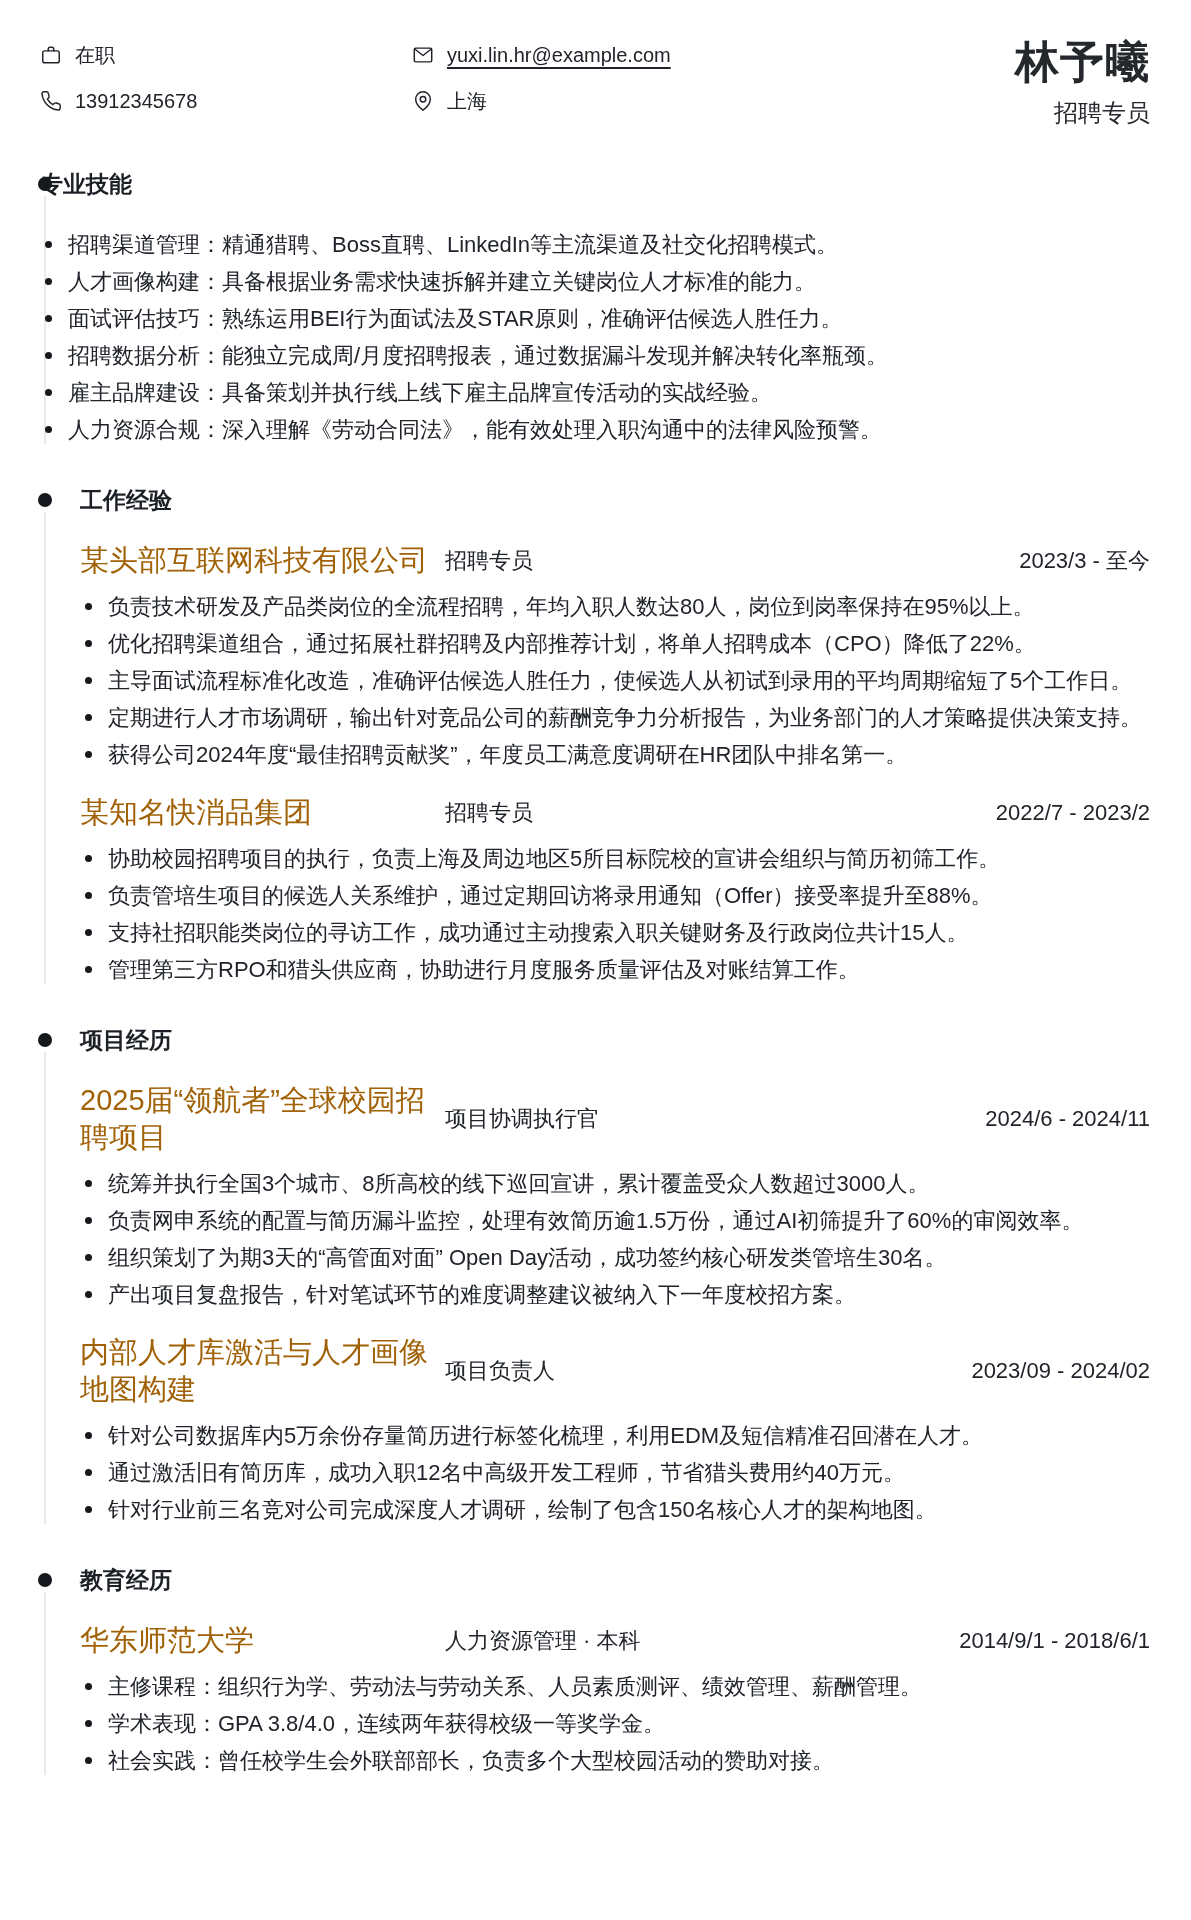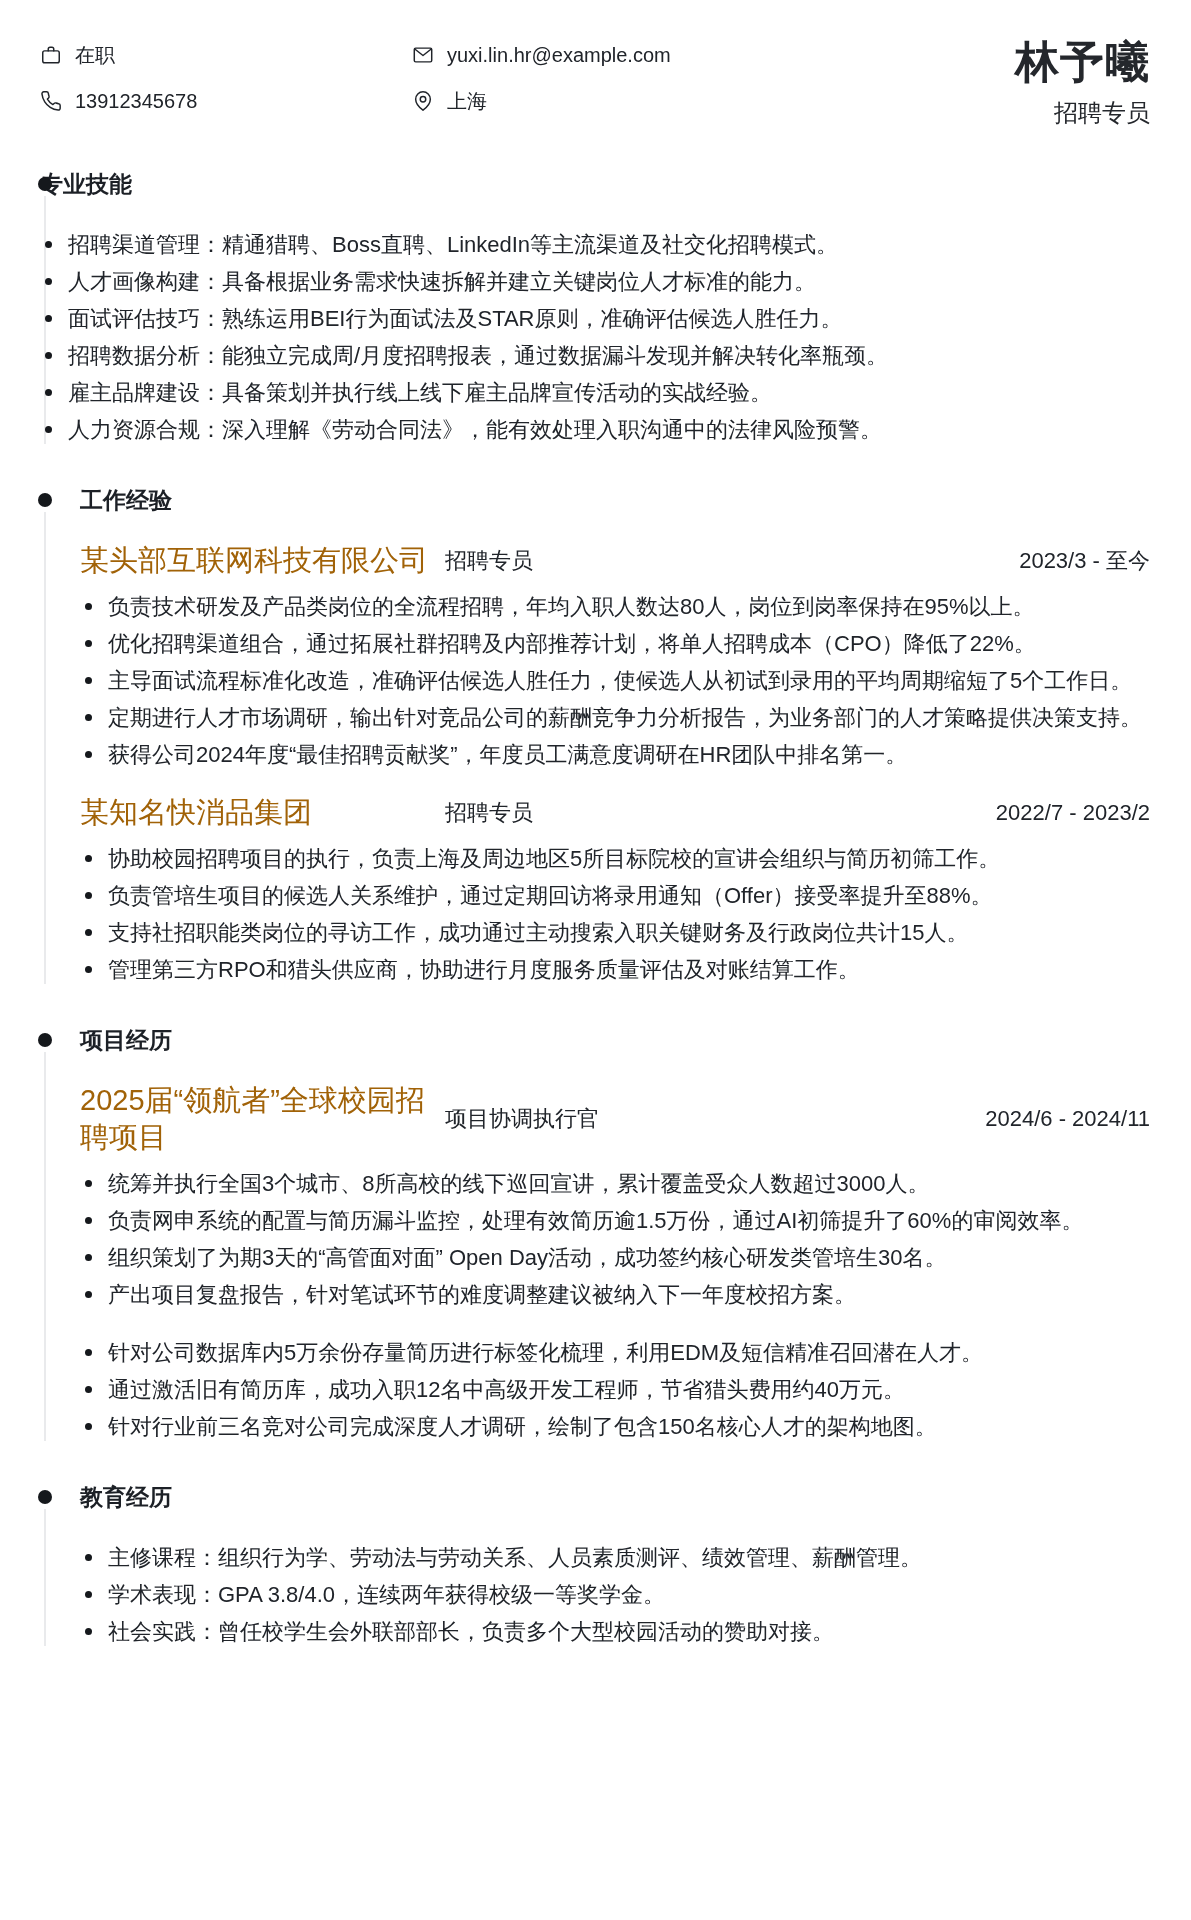--- a/index.html
+++ b/index.html
@@ -12,21 +12,21 @@
   .page { width:1191px; height:1920px; position:relative; }
 
   
   header { display:flex; padding:42px 41px 0 40px; align-items:flex-start;justify-content:center; }
   .contact-col { display:flex; flex-direction:column; gap:20px; }
   .contact-col.col1 { width:372px; }
   .contact-col.col2 { flex:1; }
   .contact-item { display:flex; align-items:center; gap:13px; font-size:20px; line-height:26px; color:#20242a; }
   .cicon { display:inline-flex; width:22px; height:22px; flex:0 0 22px; }
   .cicon svg { width:22px; height:22px; stroke:#20242a; fill:none; stroke-width:1.6; stroke-linecap:round; stroke-linejoin:round; }
-  .email-link { color:inherit; text-underline-offset:5px; text-decoration-thickness:1.5px; cursor:pointer; }
+  .email-link { color:inherit; text-decoration:underline; text-underline-offset:5px; text-decoration-thickness:1.5px; cursor:pointer; }
   .name-block { text-align:right; margin-top:-6px; min-width:260px; }
   .name { font-size:44px; font-weight:700; line-height:52px; color:#24272c; letter-spacing:1px; }
   .subtitle { font-size:24px; line-height:28px; margin-top:11px; color:#24272c; }
 
   
   .section { position:relative; padding:0 41px 2px 80px; margin-top:35px; }
   .section:first-of-type { margin-top:42px;padding-left:40px; }
   .sdot { position:absolute; left:38px; top:8px; width:14px; height:14px; border-radius:50%; background:#15181c; }
   .sline { position:absolute; left:44px; top:27px; bottom:6px; width:2px; background:#e9eaec; }
   .stitle { font-size:23px; font-weight:700; line-height:30px; margin:0; color:#1c2026; }
@@ -156,34 +156,44 @@
               <span class="entry-date">2024/6 - 2024/11</span>
             </div>
             <ul class="bullets">
               <li>统筹并执行全国3个城市、8所高校的线下巡回宣讲，累计覆盖受众人数超过3000人。</li>
               <li>负责网申系统的配置与简历漏斗监控，处理有效简历逾1.5万份，通过AI初筛提升了60%的审阅效率。</li>
               <li>组织策划了为期3天的“高管面对面” Open Day活动，成功签约核心研发类管培生30名。</li>
               <li>产出项目复盘报告，针对笔试环节的难度调整建议被纳入下一年度校招方案。</li>
             </ul>
           </div>
           <div class="entry">
+            <div class="entry-header">
+              <span class="entry-title">内部人才库激活与人才画像地图构建</span>
+              <span class="entry-role">项目负责人</span>
+              <span class="entry-date">2023/09 - 2024/02</span>
+            </div>
             <ul class="bullets">
               <li>针对公司数据库内5万余份存量简历进行标签化梳理，利用EDM及短信精准召回潜在人才。</li>
               <li>通过激活旧有简历库，成功入职12名中高级开发工程师，节省猎头费用约40万元。</li>
               <li>针对行业前三名竞对公司完成深度人才调研，绘制了包含150名核心人才的架构地图。</li>
             </ul>
           </div>
         </div>
       </section>
       <section class="section">
         <span class="sdot"></span>
         <span class="sline"></span>
         <h2 class="stitle">教育经历</h2>
         <div class="scontent">
           <div class="entry">
+            <div class="entry-header">
+              <span class="entry-title">华东师范大学</span>
+              <span class="entry-role">人力资源管理 · 本科</span>
+              <span class="entry-date">2014/9/1 - 2018/6/1</span>
+            </div>
             <ul class="bullets">
               <li>主修课程：组织行为学、劳动法与劳动关系、人员素质测评、绩效管理、薪酬管理。</li>
               <li>学术表现：GPA 3.8/4.0，连续两年获得校级一等奖学金。</li>
               <li>社会实践：曾任校学生会外联部部长，负责多个大型校园活动的赞助对接。</li>
             </ul>
           </div>
         </div>
       </section>
     </main>
 </div>

